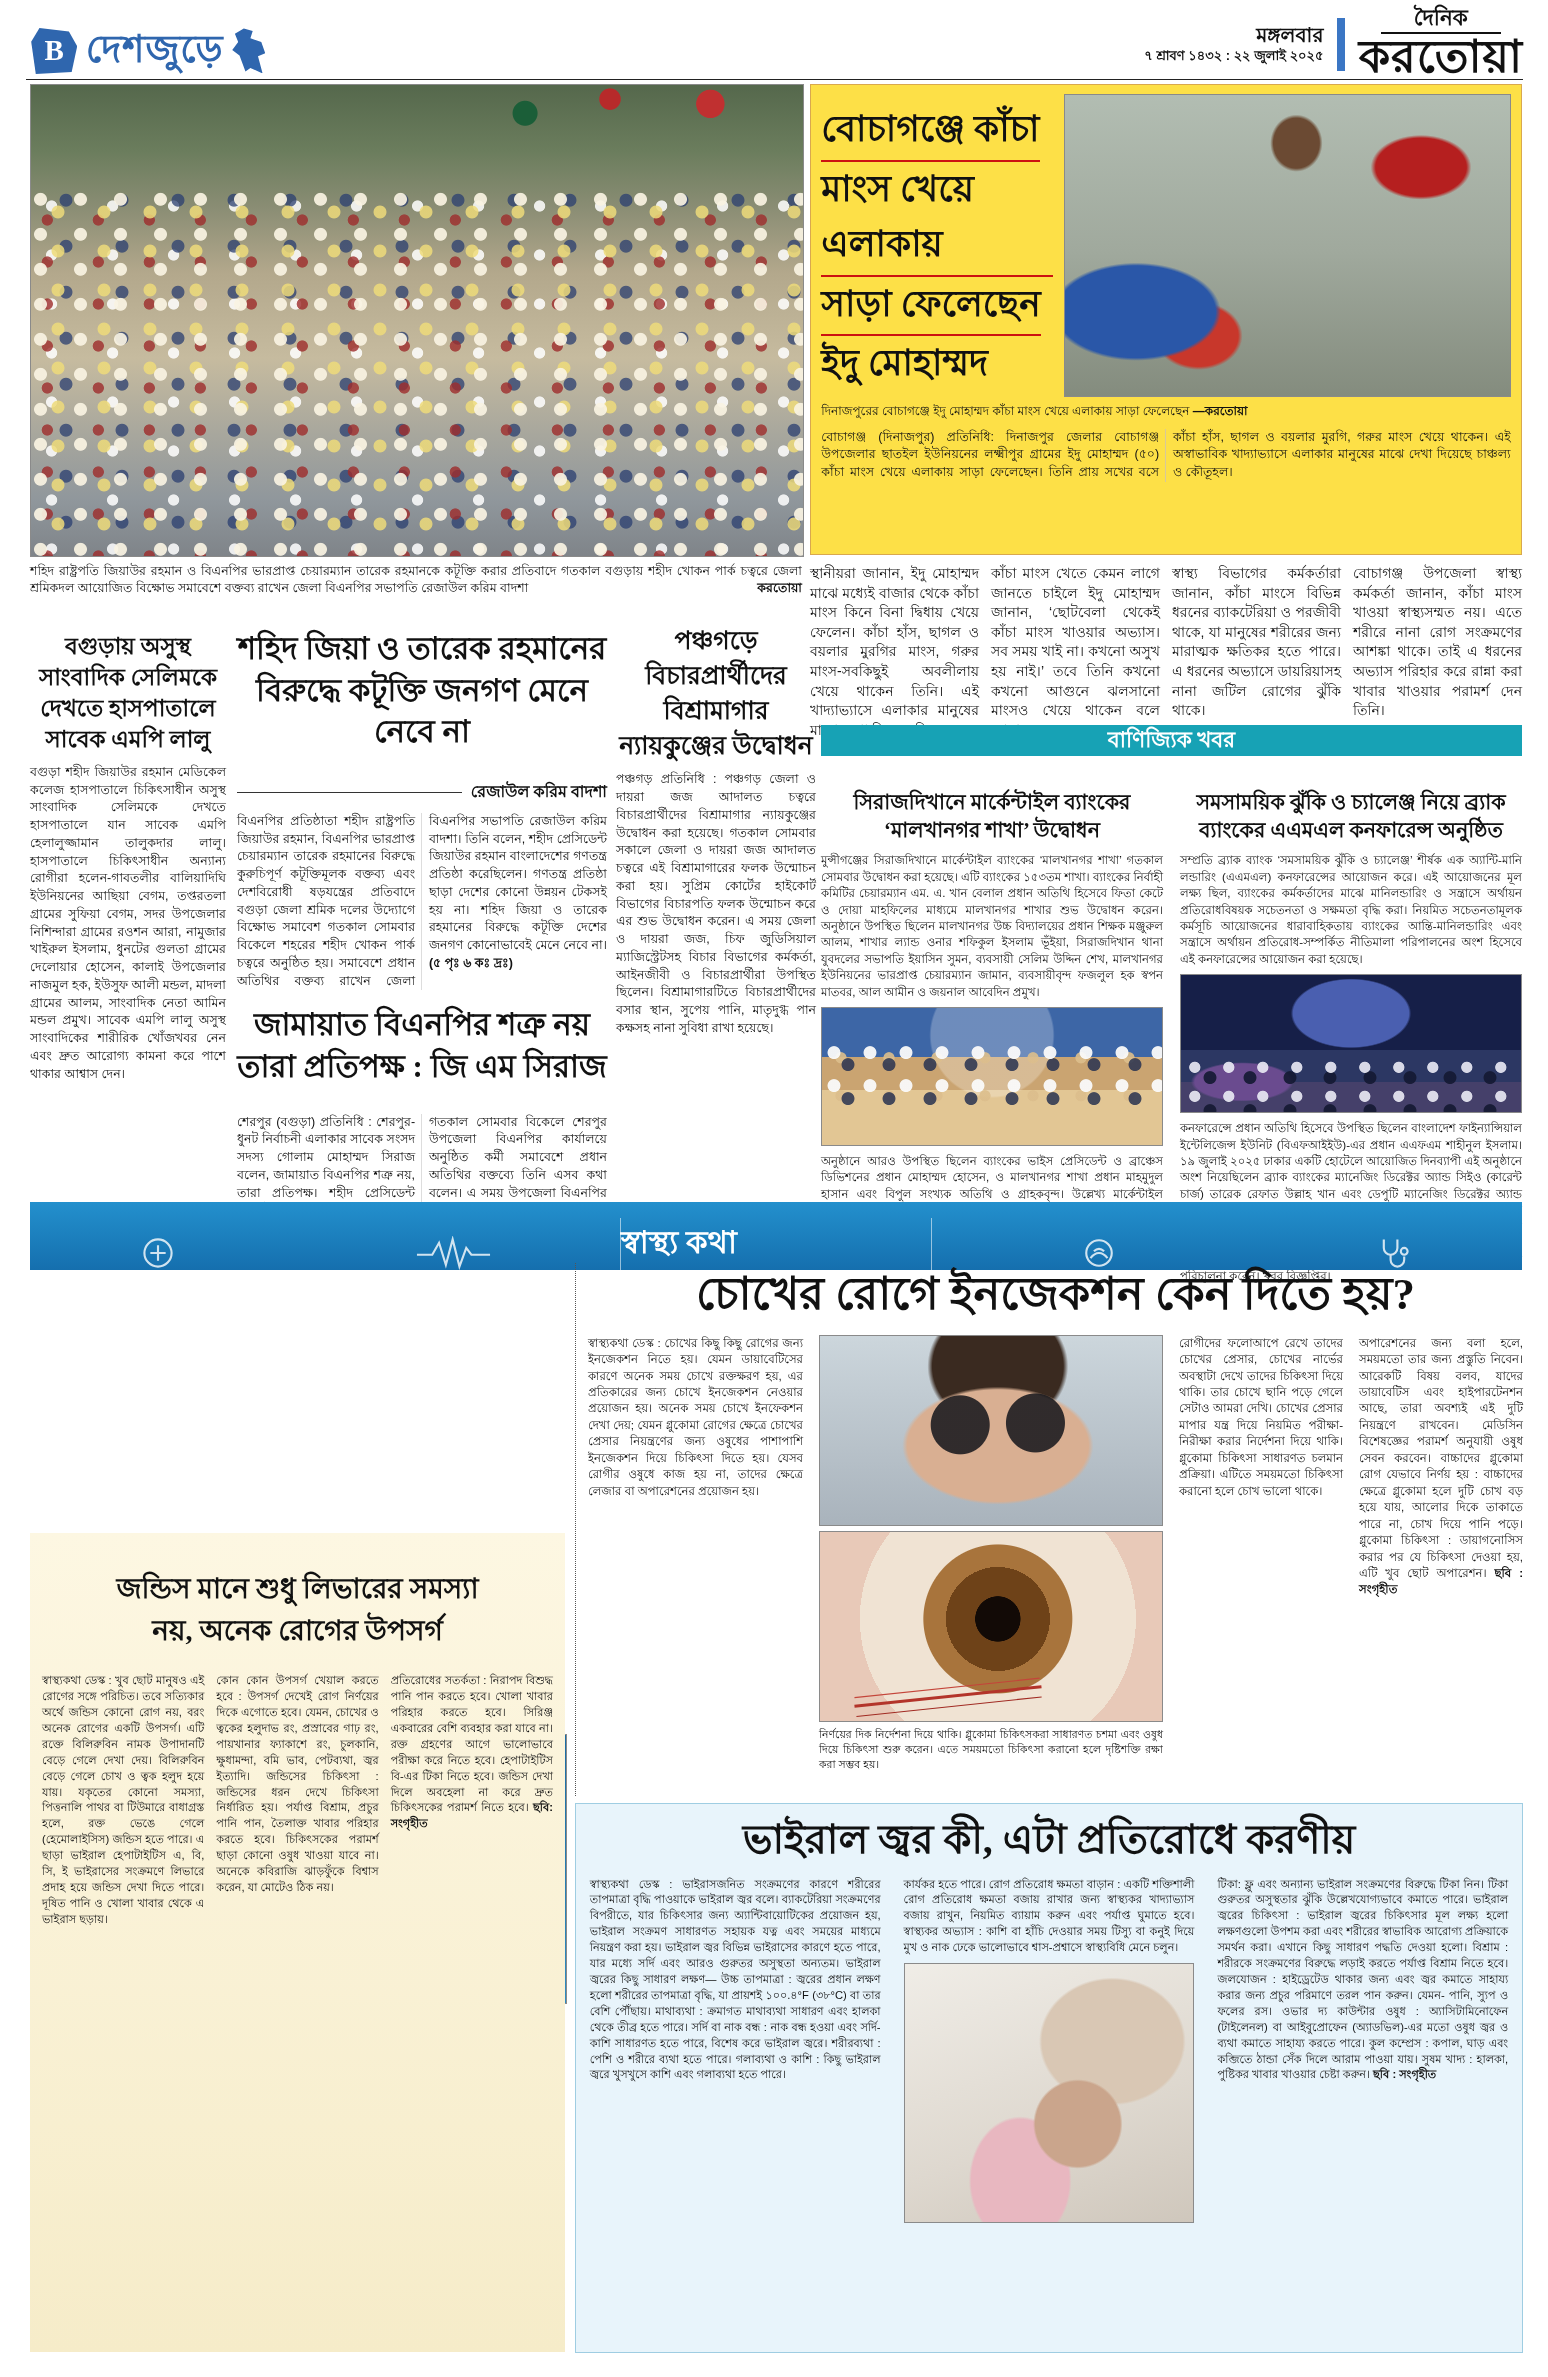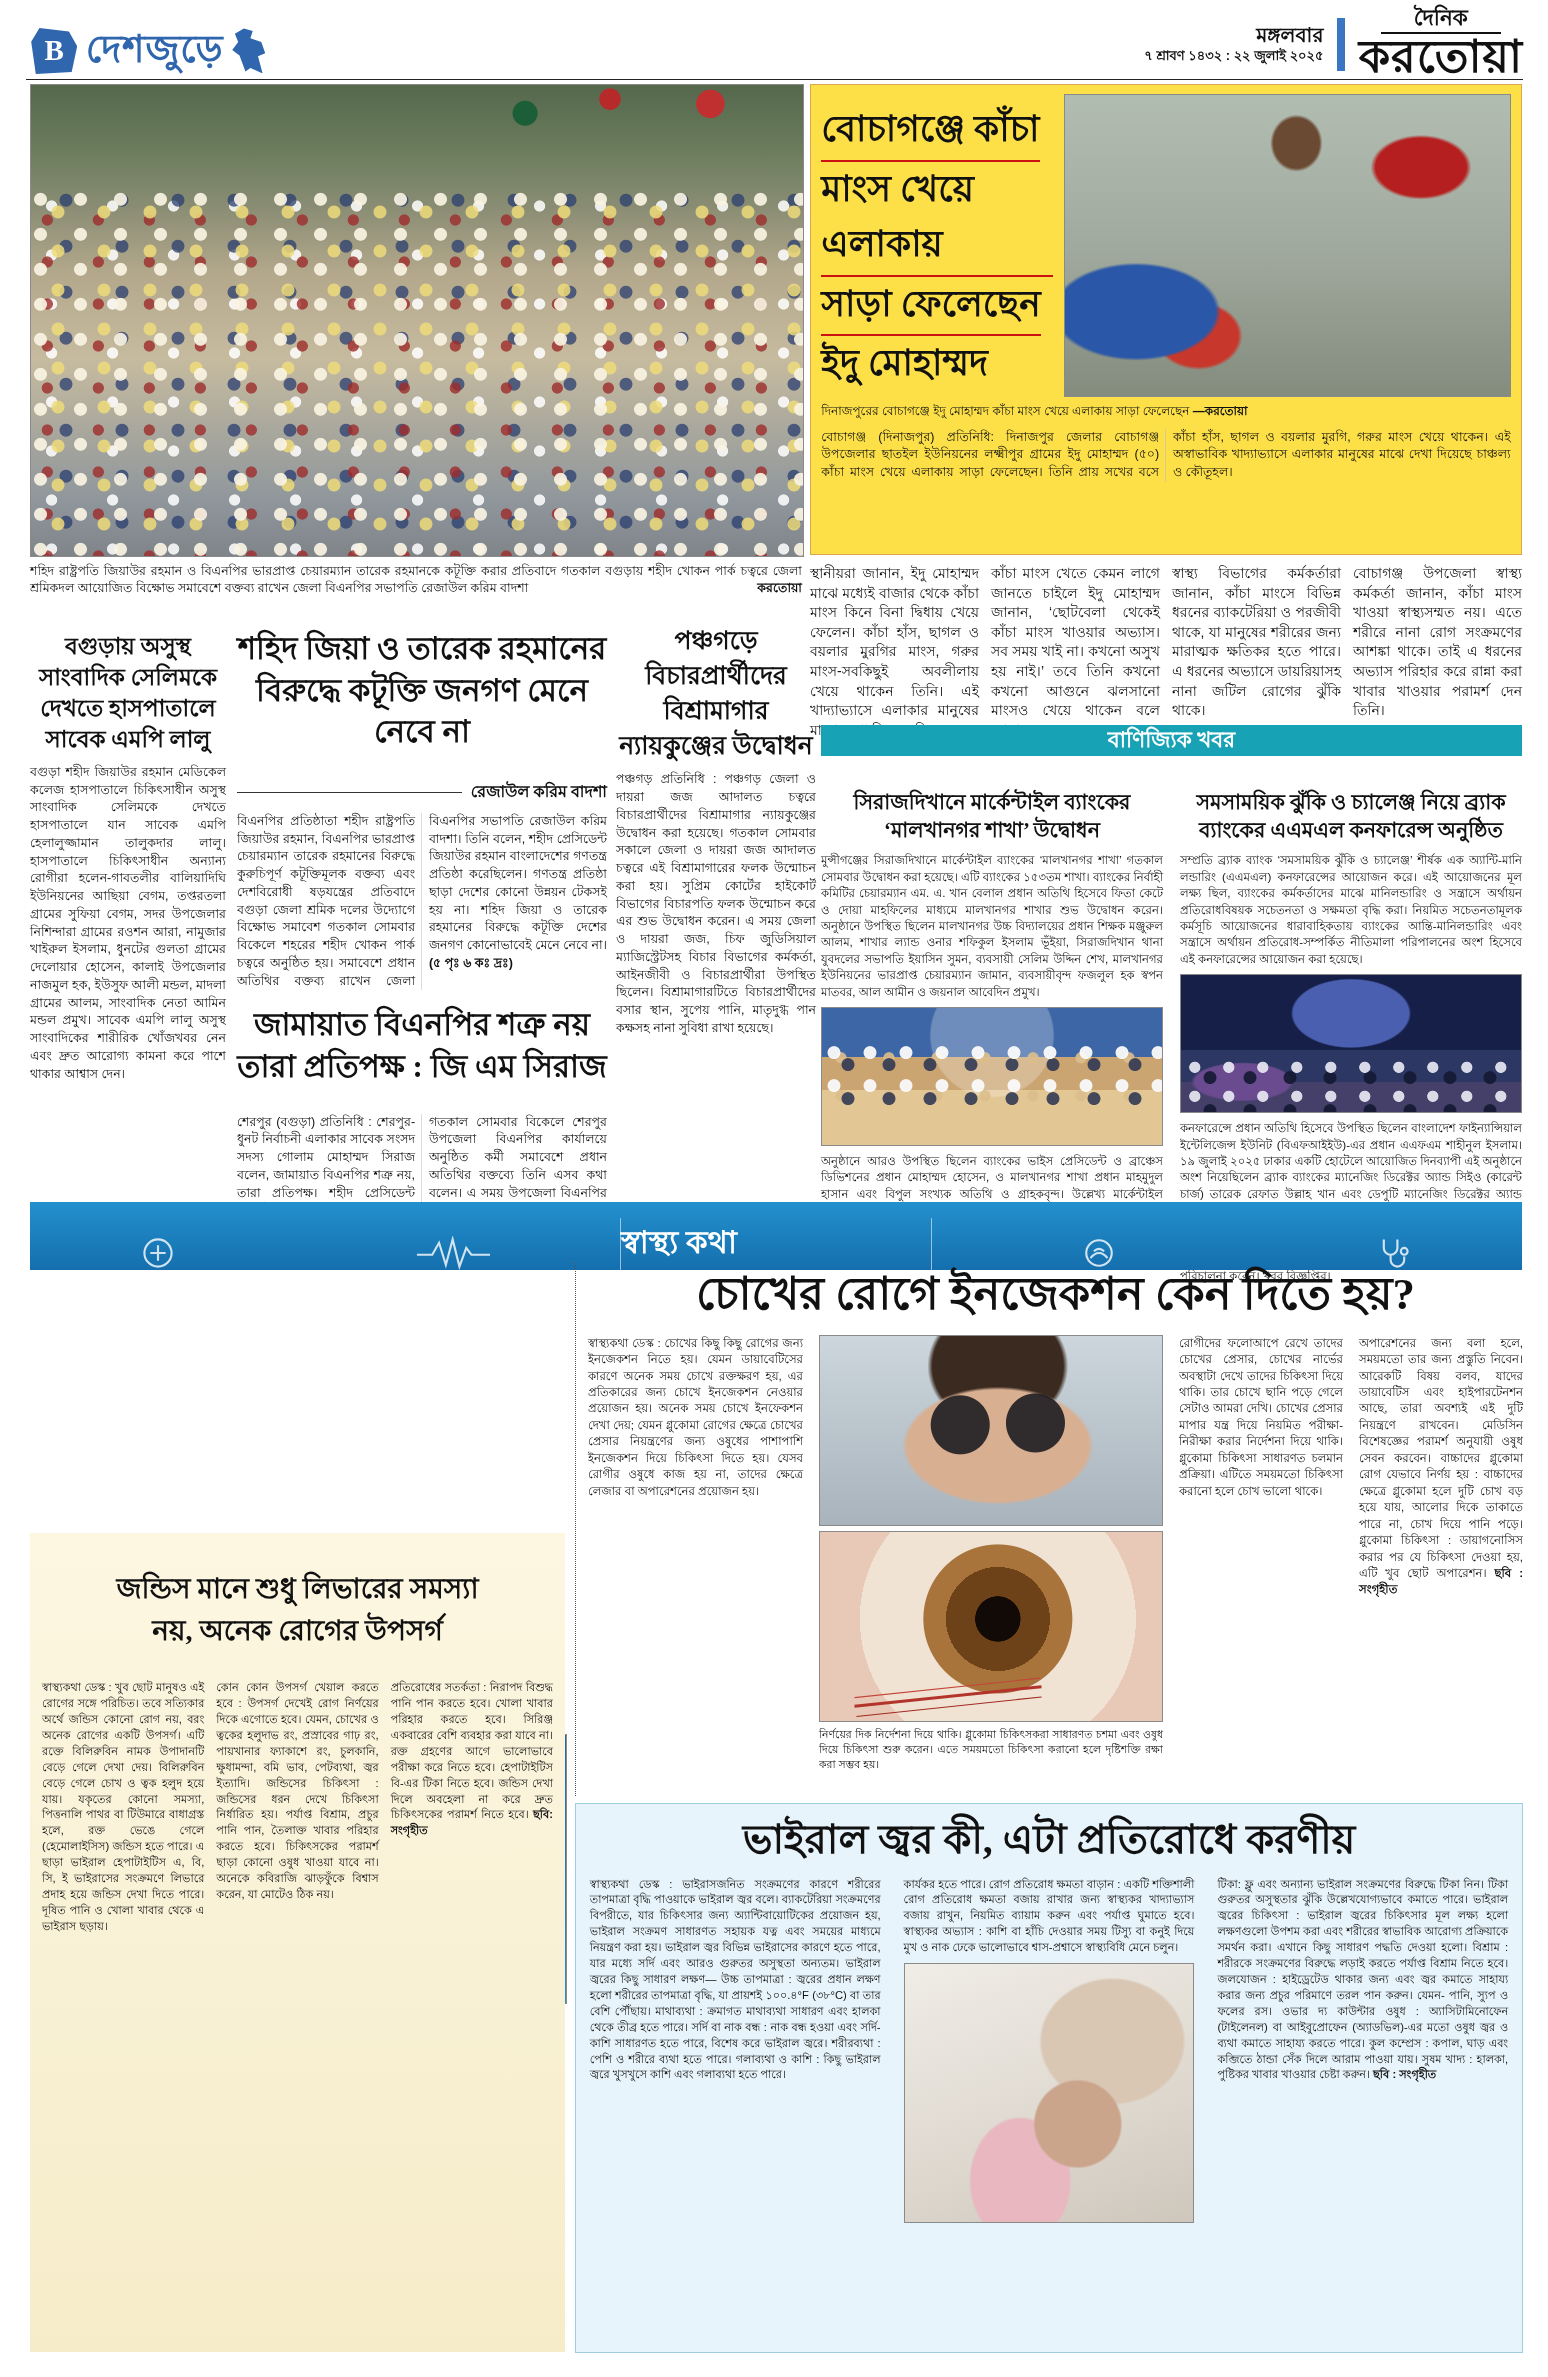--- a/index.html
+++ b/index.html
@@ -119,21 +119,21 @@
       radial-gradient(circle at 12% 18%, #39d07e 0 8.6px, transparent 9.5px),
       radial-gradient(circle at 88% 22%, #3ec98a 0 12px, transparent 13px),
       radial-gradient(circle at 72% 84%, #2fb06f 0 7.7px, transparent 8.6px),
       radial-gradient(circle at 28% 78%, #e24b4b 0 6.9px, transparent 7.7px),
       radial-gradient(ellipse at 52% 55%, #e2541f 0 30%, #b93a12 37%, transparent 40%),
       linear-gradient(135deg,#0b2f52 0%,#14619b 55%,#2d8cc2 100%);}
 
   
   .jaundice{left:30px;top:1533px;width:535px;height:819px;background:linear-gradient(180deg,#fdf7e2,#f6ecc9);
             box-sizing:border-box;padding:12px 12px;}
-  .jh{font-family:"Liberation Serif",serif;font-weight:bold;font-size:28px;line-height:1.5;text-align:center;margin-bottom:28px;}
+  .jh{font-family:"Liberation Serif",serif;font-weight:bold;font-size:28px;line-height:1.5;text-align:center;margin-bottom:21px;}
   .j-cols{display:flex;gap:12px;}
   .j-col{flex:1;font-size:11.2px;line-height:1.42;text-align:justify;}
 
   
   .eye{left:575px;top:1263px;width:948px;height:533px;border-left:1.7px dotted #555;box-sizing:border-box;padding-left:12px;}
   .eye-h{font-family:"Liberation Serif",serif;font-weight:bold;font-size:45px;text-align:center;line-height:1.25;margin:3.4px 0 12px 0;}
   .eye-cols{display:flex;gap:16px;}
   .eye-c1{flex:0 0 215px;}
   .eye-mid{flex:0 0 344px;}
   .eye-c3,.eye-c4{flex:1;}

